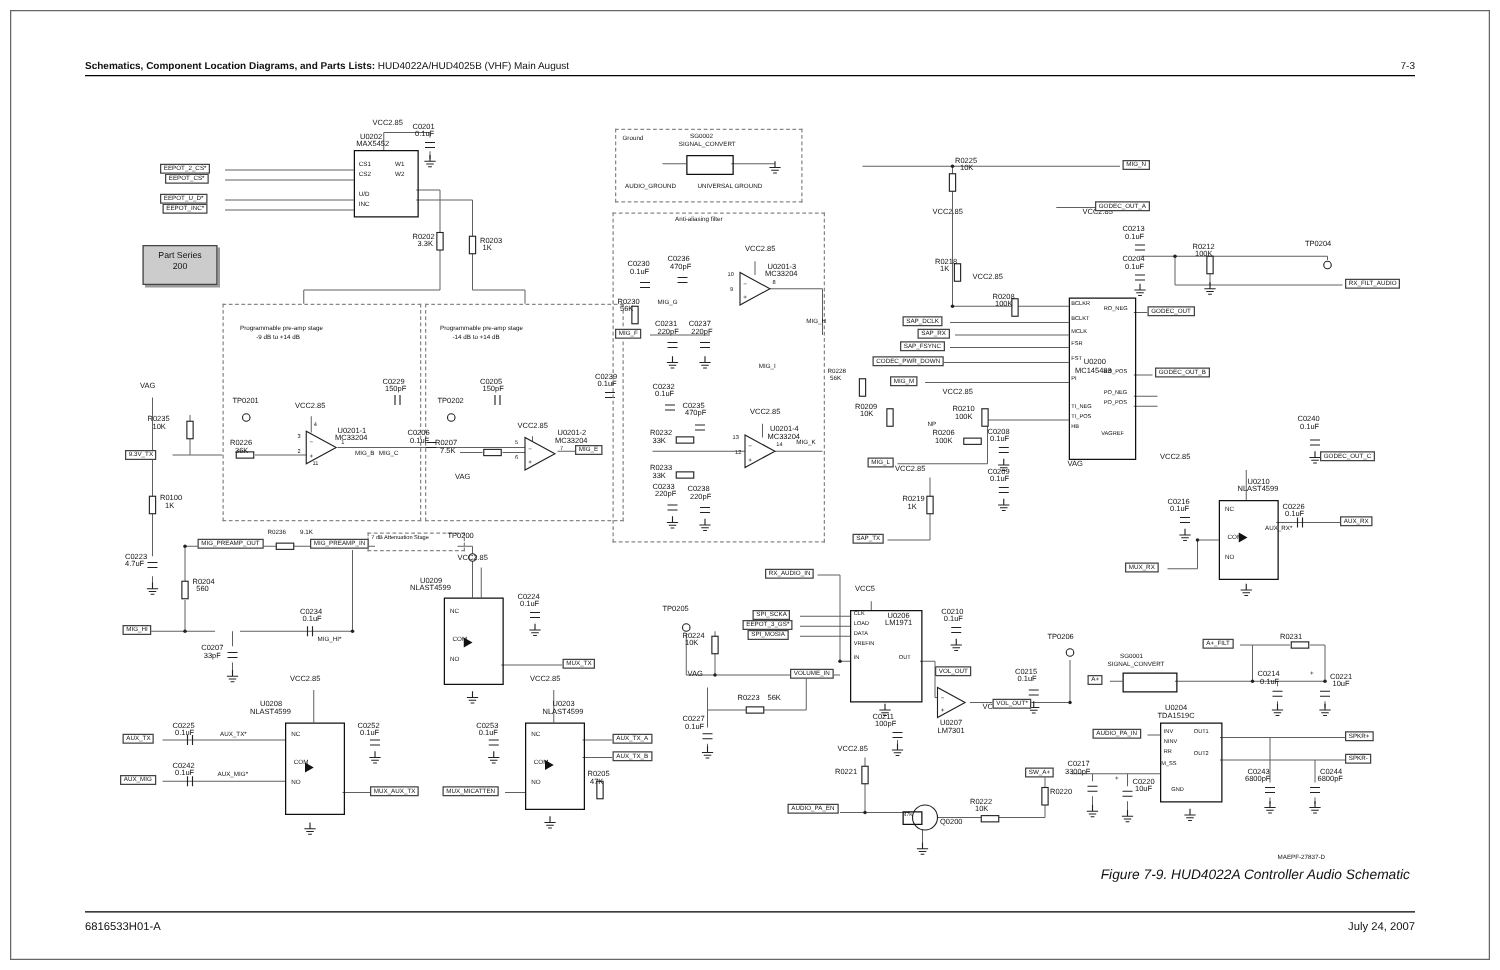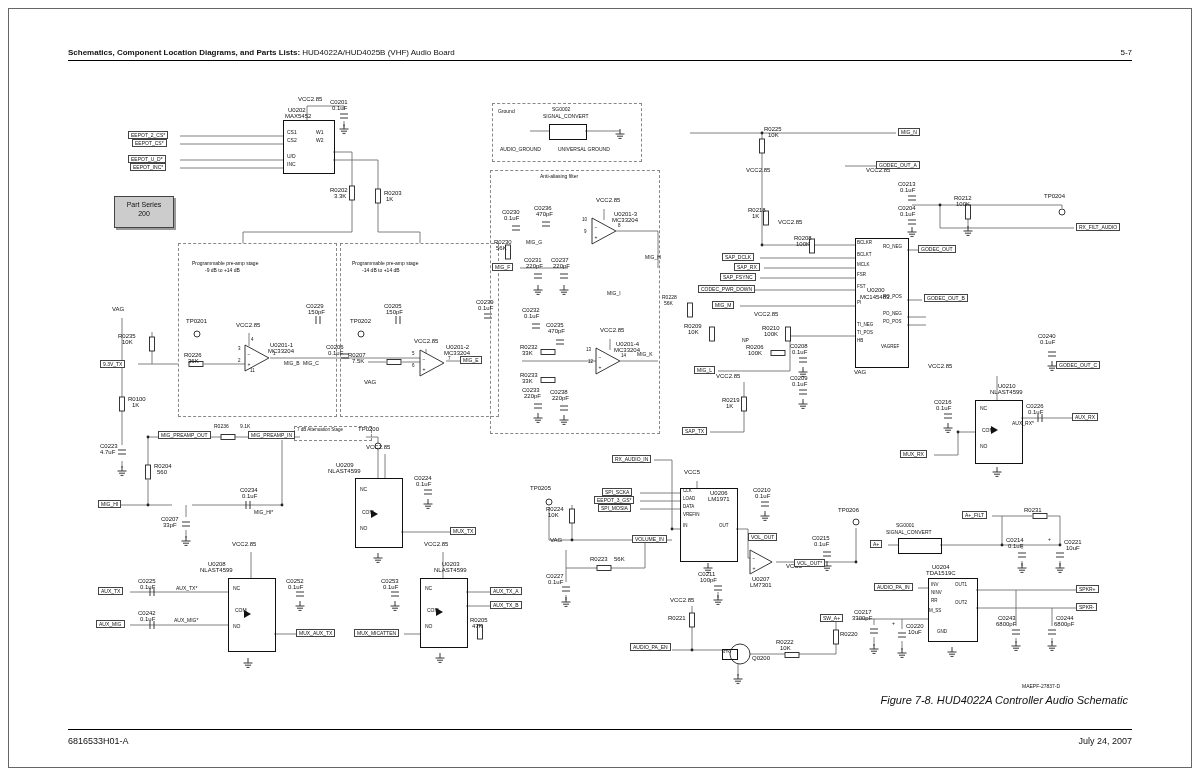--- a/index.html
+++ b/index.html
@@ -29,22 +29,22 @@
   .wire{stroke:#606060;stroke-width:0.8;}
   .sym{stroke:#222;stroke-width:0.9;fill:none;}
   .symf{stroke:#222;stroke-width:0.9;fill:#fff;}
 </style>
 </head>
 <body>
 
 <div class="page">
   <div class="frame"></div>
 
-  <div class="hdr-left"><span class="b">Schematics, Component Location Diagrams, and Parts Lists:</span><span> HUD4022A/HUD4025B (VHF) Audio Board</span></div>
-  <div class="hdr-page">5-7</div>
+  <div class="hdr-left"><span class="b">Schematics, Component Location Diagrams, and Parts Lists:</span><span> HUD4022A/HUD4025B (VHF) Main August</span></div>
+  <div class="hdr-page">7-3</div>
   <div class="rule-top"></div>
 
   <div id="overlay">
     <svg id="geom" width="1200" height="776">
         <line x1="180" y1="136" x2="283" y2="136" class="wire"></line>
         <line x1="180" y1="144" x2="283" y2="144" class="wire"></line>
         <line x1="180" y1="160" x2="283" y2="160" class="wire"></line>
         <line x1="180" y1="168" x2="283" y2="168" class="wire"></line>
         <line x1="307" y1="106" x2="307" y2="120" class="wire"></line>
         <line x1="307" y1="106" x2="344" y2="106" class="wire"></line>
@@ -655,18 +655,18 @@
       <div class="flag flag-r" style="left: 1076px; top: 585px;">SPKR+</div>
       <div class="flag flag-r" style="left: 1076px; top: 603px;">SPKR-</div>
     </div>
 
   <div class="part-series">
     <div>Part Series</div>
     <div>200</div>
   </div>
 
   <div class="maepf">MAEPF-27837-D</div>
-  <div class="caption">Figure 7-8. HUD4022A Controller Audio Schematic</div>
+  <div class="caption">Figure 7-9. HUD4022A Controller Audio Schematic</div>
 
   <div class="rule-bot"></div>
   <div class="ftr-left">6816533H01-A</div>
   <div class="ftr-right">July 24, 2007</div>
 </div>
 
 </body></html>

